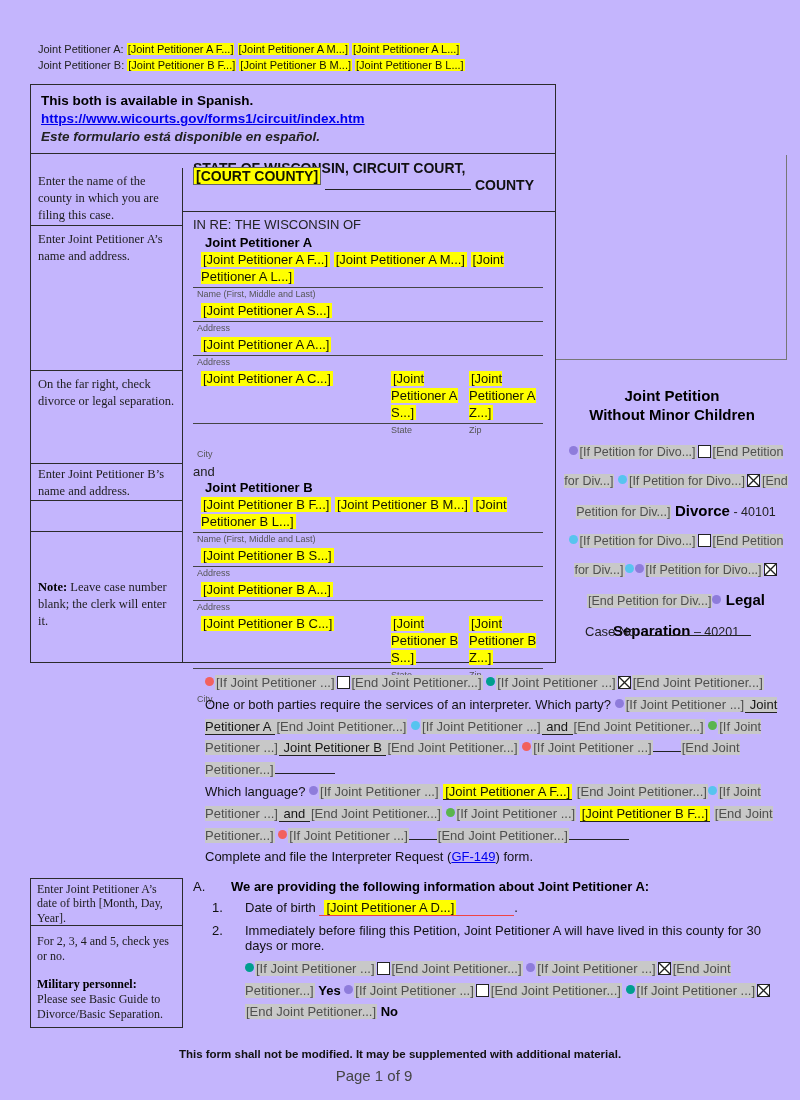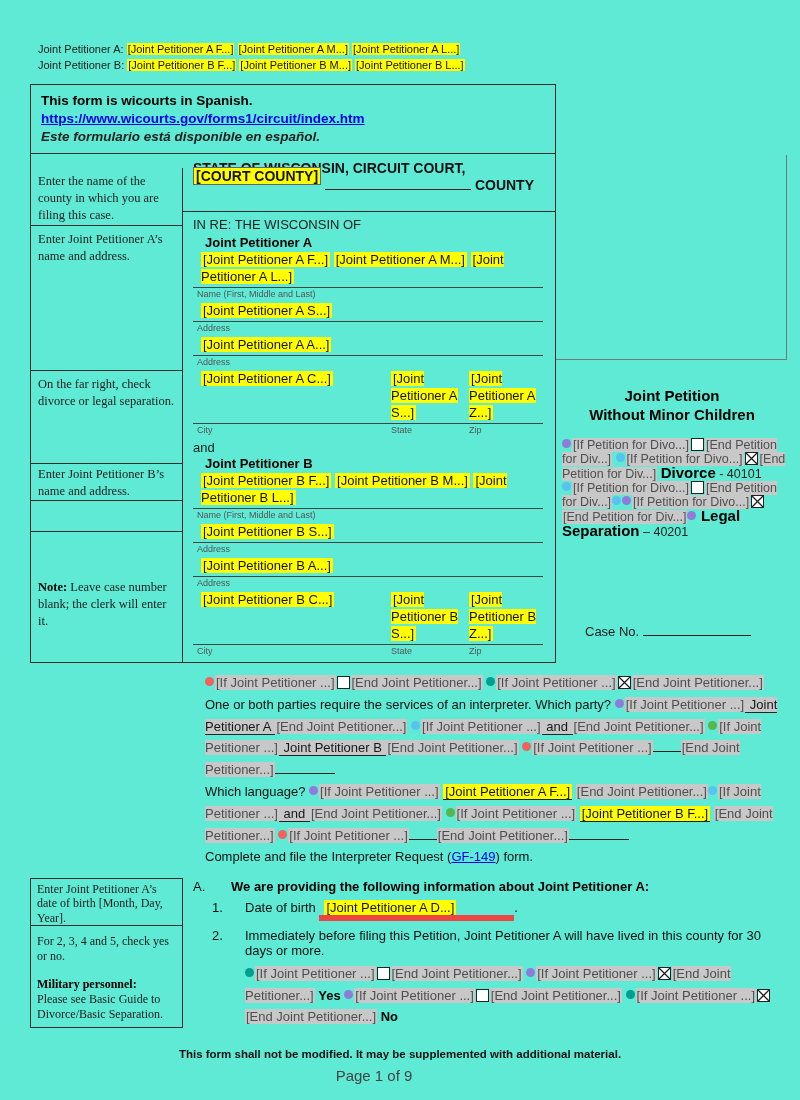--- a/index.html
+++ b/index.html
@@ -1,17 +1,17 @@
 <!DOCTYPE html>
 <html><head>
 <meta charset="utf-8">
 <style>
   * { box-sizing: border-box; margin:0; padding:0; }
   html,body { background:#e8e8e8; }
-  .page { position:relative; width:800px; height:1100px; background:#5eead4; margin:0 auto;
+  .page { position:relative; width:800px; height:1100px; background:#c4b5fd; margin:0 auto;
           font-family:"Liberation Sans", sans-serif; color:#222; overflow:hidden; }
   .abs { position:absolute; }
   .b  { font-weight:bold; color:#000; }
   .big{ font-weight:bold; font-size:15px; color:#000; }
   .bi { font-weight:bold; font-style:italic; }
   .link { color:#0000ee; text-decoration:underline; font-weight:bold; }
   .chip { background:#c8c8c8; color:#4f4f4f; padding:0 1px; }
   .chip.dk { color:#161616; }
   .ul { border-bottom:1px solid #222; }
   .yell { background:#ffff00; color:#141400; padding:0 2px; }
@@ -39,41 +39,41 @@
   .court-line2 { margin-top:1px; }
   .cc { position:relative; top:-9px; font-weight:bold; border:1px solid #666; z-index:2; }
   .formbody { padding:4px 12px 0 10px; }
   .inre { margin:1px 0 3px 0; }
   .pethead { font-weight:bold; margin:0 0 1px 12px; color:#000; }
   .fval { padding:0 0 2px 8px; line-height:17px; border-bottom:1px solid #444; }
   .fcap { font-size:9px; color:#555; padding:1px 0 2px 4px; line-height:11px; }
   .csz  { display:flex; min-height:52px; }
   .csz .c1 { flex:0 0 190px; } .csz .c2 { flex:0 0 78px; } .csz .c3 { flex:1 1 auto; }
   .cszcap { display:flex; }
-  .cszcap .c1 { flex:0 0 194px; } .cszcap .c2 { flex:0 0 78px; } .cszcap .c3 { flex:1 1 auto; }
+  .cszcap .c1 { flex:0 0 194px;margin-top:24px; } .cszcap .c2 { flex:0 0 78px; } .cszcap .c3 { flex:1 1 auto; }
   .andword { margin:2px 0 1px 0; }
 
   .rbox { left:556px; top:155px; width:231px; height:205px; border-right:1px solid #777; border-bottom:1px solid #777; }
   .rtitle { left:557px; top:386px; width:230px; text-align:center; font-weight:bold; font-size:15px;
             line-height:19px; color:#000; }
-  .rcond { left:562px; top:438px; width:228px; font-size:12.5px; line-height:13px; }
+  .rcond { left:562px; top:438px; width:228px; font-size:12.5px; line-height:29px;text-align:center; }
   .caseno { left:585px; top:623px; font-size:13px; color:#222; }
 
   .interp { left:205px; top:672px; width:586px; font-size:13px; line-height:21.8px; color:#111; }
 
   .box2 { left:30px; top:878px; width:153px; height:150px; border:1px solid #2b2b2b;
           font-family:"Liberation Serif", serif; font-size:12px; color:#1c1c1c; }
   .b2c1 { height:47px; border-bottom:1px solid #2b2b2b; padding:3px 6px; line-height:1.2; }
   .b2c2 { padding:8px 6px 0 6px; line-height:1.25; }
   .secA { left:193px; top:879px; width:597px; font-size:13px; color:#111; }
   .row { display:flex; }
   .no  { flex:0 0 33px; }
   .noA { flex:0 0 38px; }
   .itm { flex:1 1 auto; }
-  .dobwrap { display:inline-block; padding:0 58px 0 5px; border-bottom:6px solid #ef4444; }
+  .dobwrap { display:inline-block; padding:0 58px 0 5px; border-bottom:1px solid #ef4444; }
 
   .f1 { left:30px; top:1034px; width:728px; display:flex; justify-content:space-between;
         font-size:9.5px; color:#333; }
   .f2 { left:0; top:1048px; width:800px; text-align:center; font-weight:bold; font-size:11.5px; color:#111; }
   .f3 { left:0; top:1067px; width:700px; text-align:center; font-size:15px; color:#444;margin-left:24px; }
 </style>
 </head>
 <body>
 
 <div class="page">
@@ -89,21 +89,21 @@
       <span>Joint Petitioner B:</span>
       <span class="yell">[Joint Petitioner B F...]</span>
       <span class="yell">[Joint Petitioner B M...]</span>
       <span class="yell">[Joint Petitioner B L...]</span>
     </div>
   </div>
 
   <div class="abs outer">
 
     <div class="spanish">
-      <div class="b">This form is wicourts in Spanish.</div>
+      <div class="b">This both is available in Spanish.</div>
       <div><a class="link" href="#">https://www.wicourts.gov/forms1/circuit/index.htm</a></div>
       <div class="bi">Este formulario está disponible en español.</div>
     </div>
 
     <div class="leftcol">
       <div class="lc" style="height:58px">Enter the name of the county in which you are filing this case.</div>
       <div class="lc" style="height:145px">Enter Joint Petitioner A’s name and address.</div>
       <div class="lc" style="height:93px">On the far right, check divorce or legal separation.</div>
       <div class="lc" style="height:37px;padding-top:2px">Enter Joint Petitioner B’s name and address.</div>
       <div class="lc" style="height:31px"></div>

